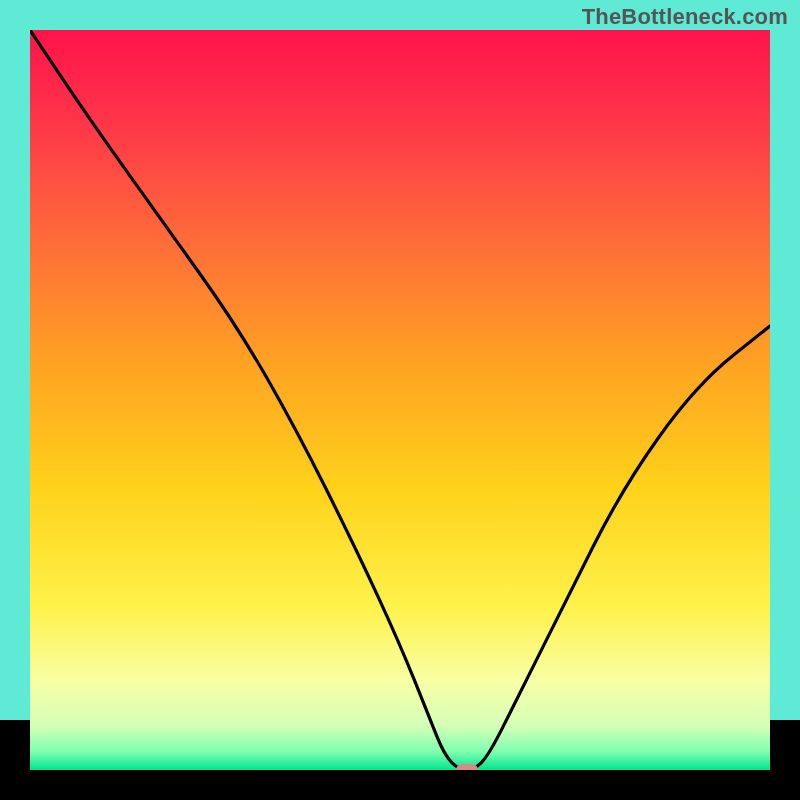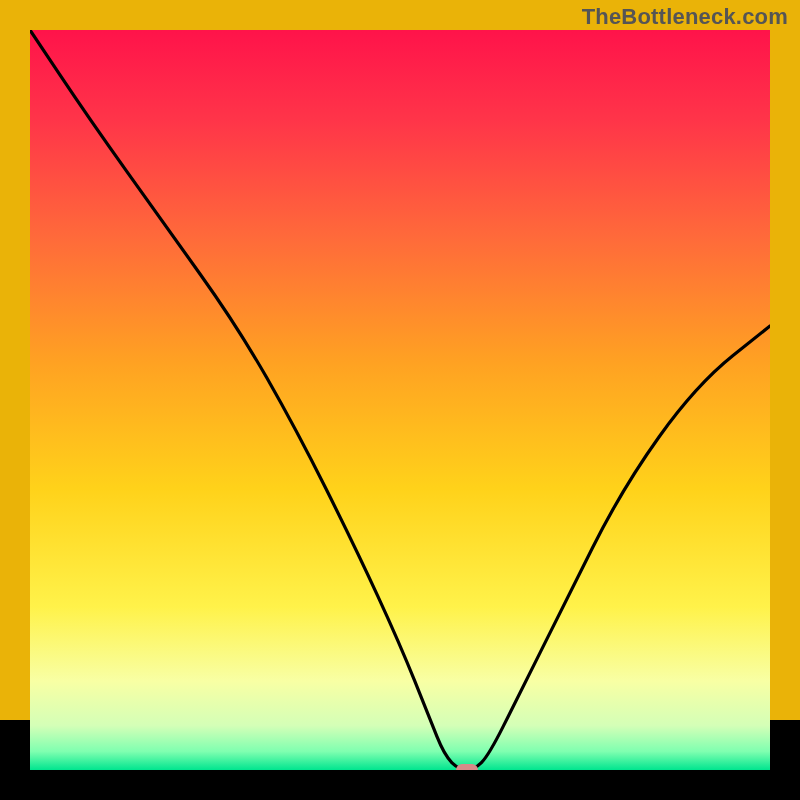--- a/index.html
+++ b/index.html
@@ -7,21 +7,21 @@
     padding: 0;
     width: 800px;
     height: 800px;
     background: #000;
     overflow: hidden;
   }
   .frame {
     position: relative;
     width: 800px;
     height: 720px;
-    background: #eab308;
+    background: #5eead4;
     text-align: right;
   }
   .plot {
     position: absolute;
     left: 30px;
     top: 30px;
     width: 740px;
     height: 740px;
     overflow: hidden;
   }

